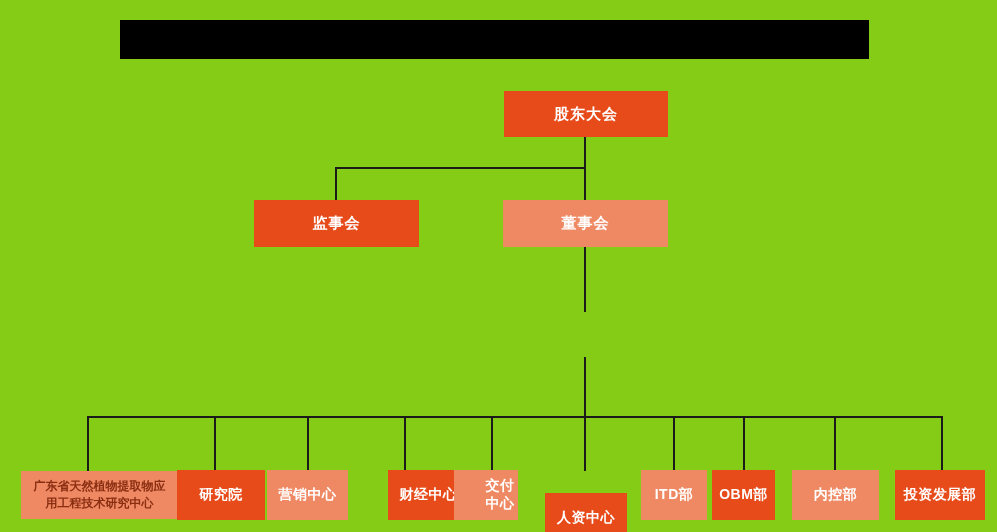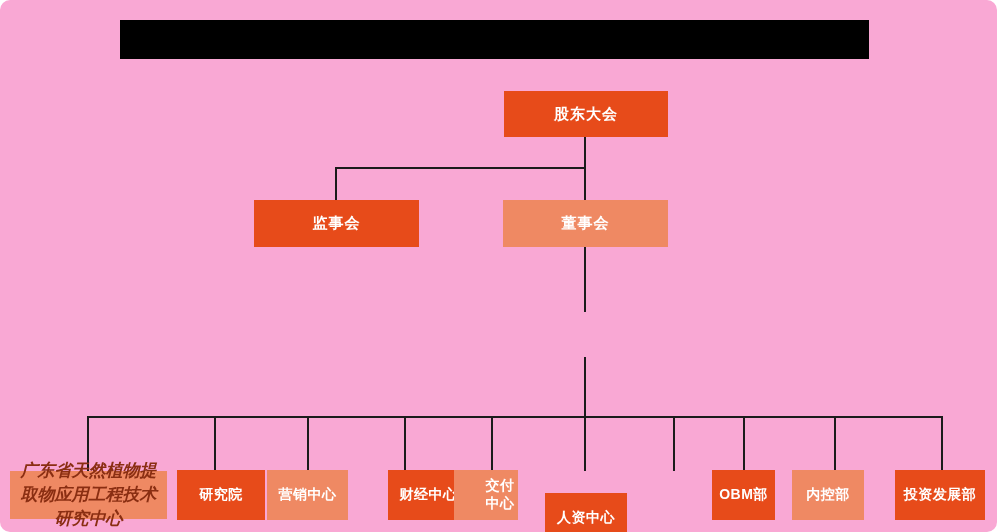--- a/index.html
+++ b/index.html
@@ -1,18 +1,18 @@
 <!DOCTYPE html>
 <html style="--primary: #E74B1A; --secondary: #EF8963; --connector: #1B1B1B; --redacted-bar: #000000; --dept1-text: #8A2E12;"><head>
 <meta charset="utf-8">
 <style>
   html,body{margin:0;padding:0;background:#fff;}
   .canvas{
-    position:relative;width:997px;height:532px;background:#f9a8d4;
-    font-family:"Liberation Sans","DejaVu Sans",sans-serif;overflow:hidden;border-radius:10px;
+    position:relative;width:997px;height:532px;background:#84cc16;
+    font-family:"Liberation Sans","DejaVu Sans",sans-serif;overflow:hidden;
   }
   .redacted{
     position:absolute;left:120px;top:20px;width:749px;height:39px;
     background:var(--redacted-bar,#000);
   }
   .node{
     position:absolute;display:flex;align-items:center;justify-content:center;
     color:#ffffff;font-weight:700;font-size:15px;letter-spacing:1px;
     text-align:center;box-sizing:border-box;
   }
@@ -23,31 +23,31 @@
   .line.h{height:2px;}
 
   
   .n-shareholders{left:504px;top:91px;width:164px;height:46px;}
   .n-supervisory{left:254px;top:200px;width:165px;height:47px;}
   .n-board{left:503px;top:200px;width:165px;height:47px;}
   .n-management{left:504px;top:312px;width:164px;height:45px;}
 
   
   .dept{top:470px;height:50px;font-size:14px;letter-spacing:0.5px;}
-  .d1{left:10px;top:471px;width:157px;height:48px;font-size:17px;
+  .d1{left:21px;top:471px;width:157px;height:48px;font-size:12px;
       letter-spacing:0;line-height:1.4;color:var(--dept1-text,#8A2E12);
-      padding:0 10px;font-style:italic;}
+      padding:0 10px;}
   .d2{left:177px;width:88px;}
   .d3{left:267px;width:81px;}
   .d4{left:364px;width:81px;margin-left:24px;}
   .d5{left:454px;width:64px;padding-left:28px;}
   .d6{left:545px;width:82px;margin-top:23px;}
   .d7{left:641px;width:66px;}
   .d8{left:712px;width:63px;}
-  .d9{left:792px;width:72px;}
+  .d9{left:792px;width:87px;}
   .d10{left:895px;width:90px;}
 
   
   .c-top-down{left:584px;top:137px;height:31px;}
   .c-row2-h{left:336px;top:167px;width:250px;}
   .c-supervisory-down{left:335px;top:167px;height:34px;}
   .c-board-down{left:584px;top:167px;height:33px;}
   .c-board-mgmt{left:584px;top:247px;height:65px;}
   .c-mgmt-down{left:584px;top:357px;height:60px;}
   .c-row3-h{left:87px;top:416px;width:856px;}
@@ -84,17 +84,18 @@
   <div class="node primary n-shareholders">股东大会</div>
   <div class="node primary n-supervisory">监事会</div>
   <div class="node secondary n-board">董事会</div>
 
   <div class="node secondary dept d1">广东省天然植物提取物应用工程技术研究中心</div>
   <div class="node primary dept d2">研究院</div>
   <div class="node secondary dept d3">营销中心</div>
   <div class="node primary dept d4">财经中心</div>
   <div class="node secondary dept d5">交付中心</div>
   <div class="node primary dept d6">人资中心</div>
+  <div class="node secondary dept d7">ITD部</div>
   <div class="node primary dept d8">OBM部</div>
   <div class="node secondary dept d9">内控部</div>
   <div class="node primary dept d10">投资发展部</div>
 
 </div>
 
 </body></html>

